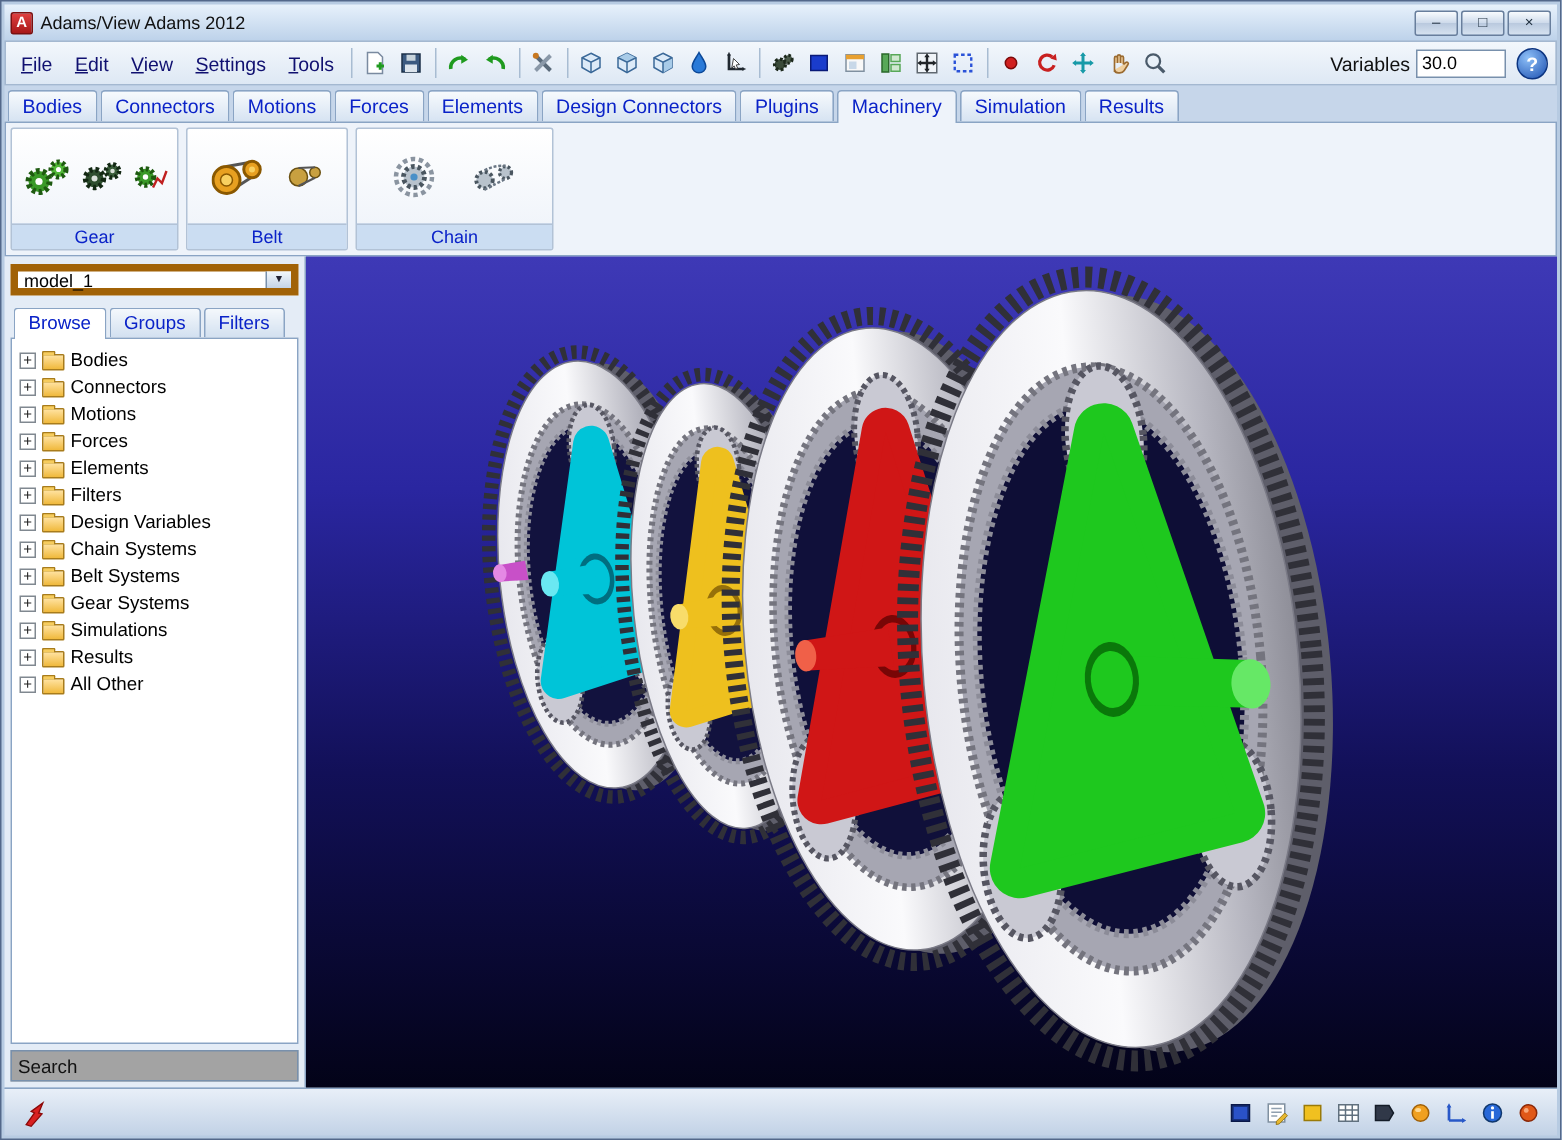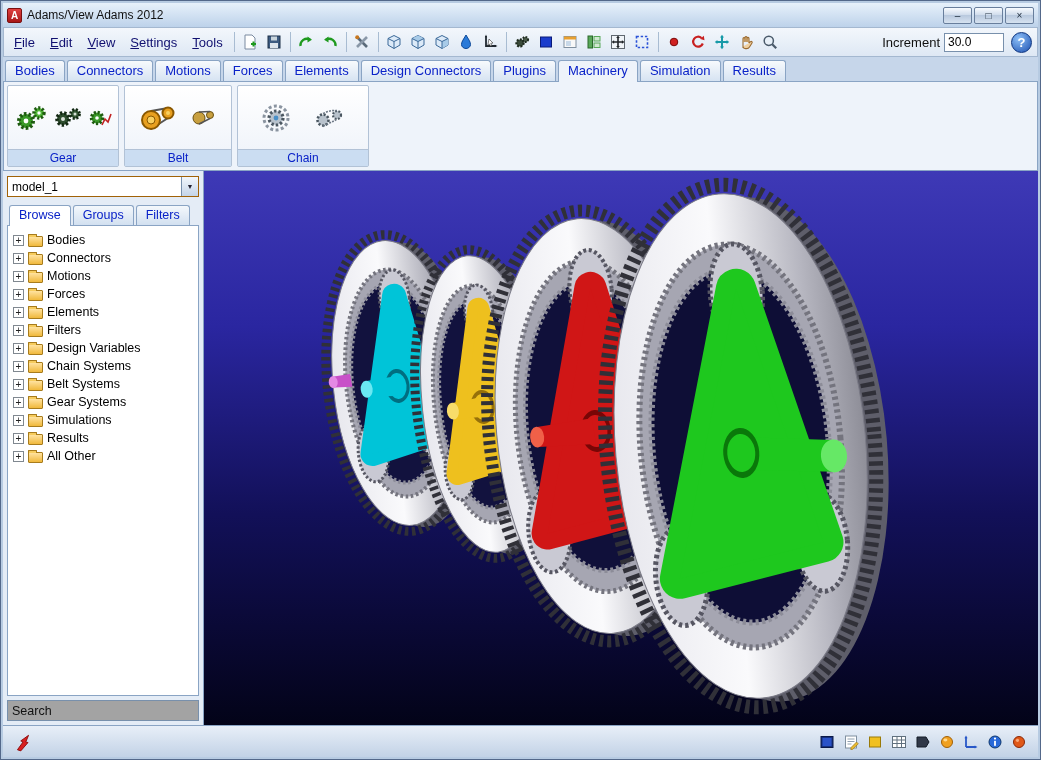--- a/index.html
+++ b/index.html
@@ -23,21 +23,21 @@
 .tabrow{height:24px;flex:0 0 auto;background:#c6d6ea;display:flex;align-items:flex-end;padding:2px 2px 0;gap:2px}
 .rtab{font-size:13px;color:#0a22c8;background:linear-gradient(#f7fafd,#d6e3f2);border:1px solid #8aa4c4;border-bottom:none;border-radius:3px 3px 0 0;padding:2px 9px 3px;white-space:nowrap}
 .rtab.active{background:#eef3fa;position:relative;z-index:2;margin-bottom:-1px;padding-bottom:4px}
 .ribbon{height:90px;flex:0 0 auto;background:#eef3fa;border:1px solid #8aa4c4;display:flex;align-items:stretch;padding:3px;gap:5px}
 .rgroup{border:1px solid #b2c2d6;background:linear-gradient(#ffffff,#edf2f9);display:flex;flex-direction:column;border-radius:2px}
 .rgroup-icons{flex:1;display:flex;flex-wrap:wrap;align-items:center;justify-content:space-evenly;padding:2px 4px;gap:2px}
 .rgroup-label{height:17px;background:#cbddf2;border-top:1px solid #b2c2d6;text-align:center;font-size:12px;color:#0a22c8;line-height:16px}
 .gicon{display:flex;align-items:center;justify-content:center}
 .main{flex:1;display:flex;min-height:0}
 .sidebar{width:201px;flex:0 0 auto;background:#e4ecf6;border-right:1px solid #8aa4c4;display:flex;flex-direction:column;padding:5px 4px 4px}
-.combo{height:21px;background:#fff;border:1px solid #a16207;display:flex;align-items:center;flex:0 0 auto}
+.combo{height:21px;background:#fff;border:5px solid #a16207;display:flex;align-items:center;flex:0 0 auto}
 .combo-text{flex:1;font-size:12px;padding-left:4px;color:#000}
 .combo-btn{width:17px;height:100%;background:linear-gradient(#f2f7fc,#c4d4e8);border-left:1px solid #7890ac;font-size:7px;color:#223;display:flex;align-items:center;justify-content:center}
 .stabs{display:flex;gap:2px;margin-top:8px;padding-left:2px;flex:0 0 auto}
 .stab{font-size:12.5px;color:#0a22c8;background:linear-gradient(#f4f8fc,#d2e0f0);border:1px solid #8aa4c4;border-bottom:none;border-radius:3px 3px 0 0;padding:2px 9px 3px}
 .stab.active{background:#fff;margin-bottom:-1px;z-index:2;position:relative;padding-bottom:4px}
 .tree{flex:1;background:#fff;border:1px solid #8aa4c4;padding:5px 2px;overflow:hidden;min-height:0}
 .tree-row{display:flex;align-items:center;height:18px;gap:4px;padding-left:3px}
 .plusbox{width:11px;height:11px;border:1px solid #808890;background:#fff;font-size:10px;line-height:9px;text-align:center;color:#222;flex:0 0 auto}
 .folder{width:15px;height:11px;background:linear-gradient(#ffe2a0,#f0b93c);border:1px solid #a87c1c;border-radius:1px;position:relative;flex:0 0 auto;margin-top:2px}
 .folder::before{content:"";position:absolute;top:-3px;left:-1px;width:7px;height:2px;background:#f6cc5e;border:1px solid #a87c1c;border-bottom:none;border-radius:1px 1px 0 0}
@@ -202,21 +202,21 @@
           <path d="M5 14V8M5 8V4.6a1 1 0 0 1 2 0V8M7 7.6V3.6a1 1 0 0 1 2 0V8M9 7.8V4.4a1 1 0 0 1 2 0V9M11 9l1.6-1.4a1 1 0 0 1 1.4 1.4L11.5 13a3.5 3.5 0 0 1-3 1.6H7.5A2.5 2.5 0 0 1 5 12.5" fill="#f0d0a0" stroke="#9a6a30" stroke-width="1.1"></path>
         </svg>
       </span>
     <span class="ticon">
         <svg width="16" height="16" viewBox="0 0 16 16">
           <circle cx="6.8" cy="6.8" r="4.6" fill="#e8f0f8" stroke="#4a5a6a" stroke-width="1.5"></circle>
           <path d="M10.2 10.2L14.2 14.2" stroke="#4a5a6a" stroke-width="2.2"></path>
         </svg>
       </span>
     <span class="inc-wrap">
-      <span class="inc-label">Increment</span>
+      <span class="inc-label">Variables</span>
       <input class="inc-input" value="30.0" style="">
     </span>
     <span class="help-btn">?</span>
   </div>
 
   <div class="tabrow">
     <span class="rtab">Bodies</span>
     <span class="rtab">Connectors</span>
     <span class="rtab">Motions</span>
     <span class="rtab">Forces</span>

